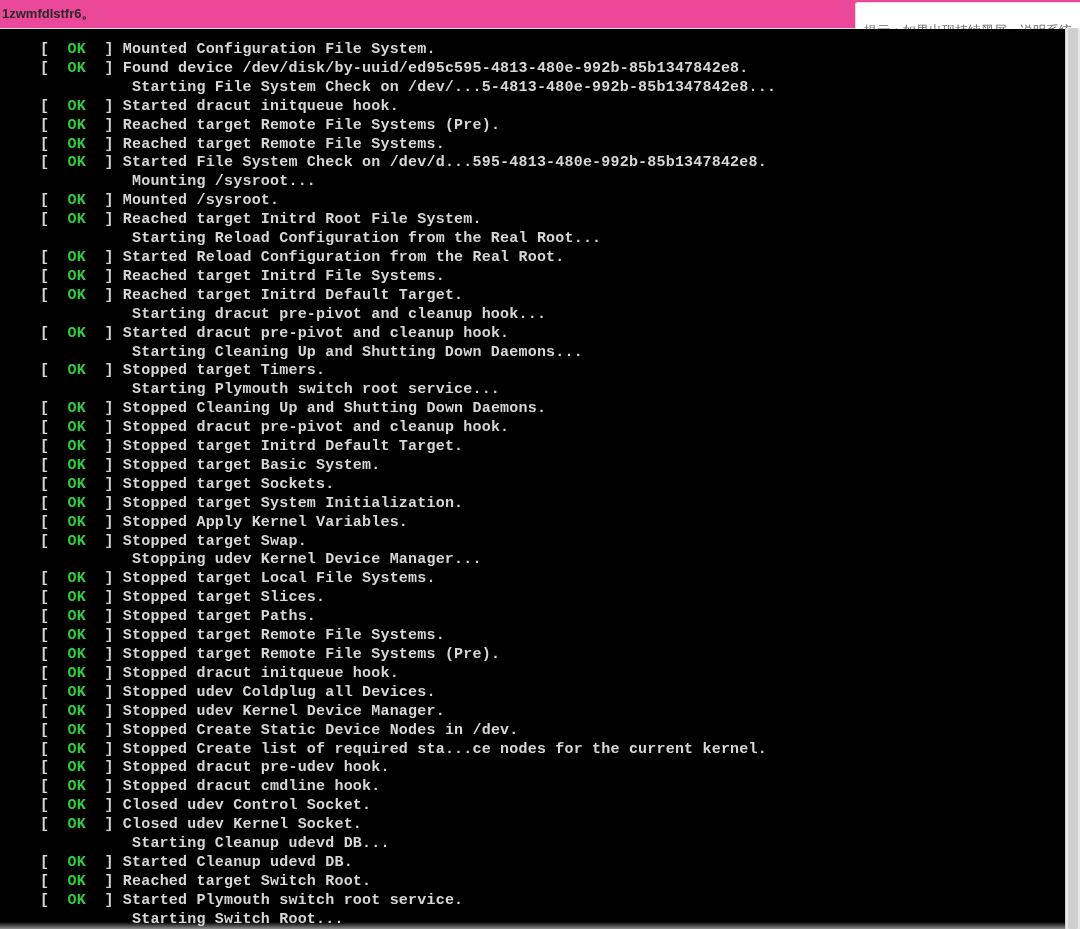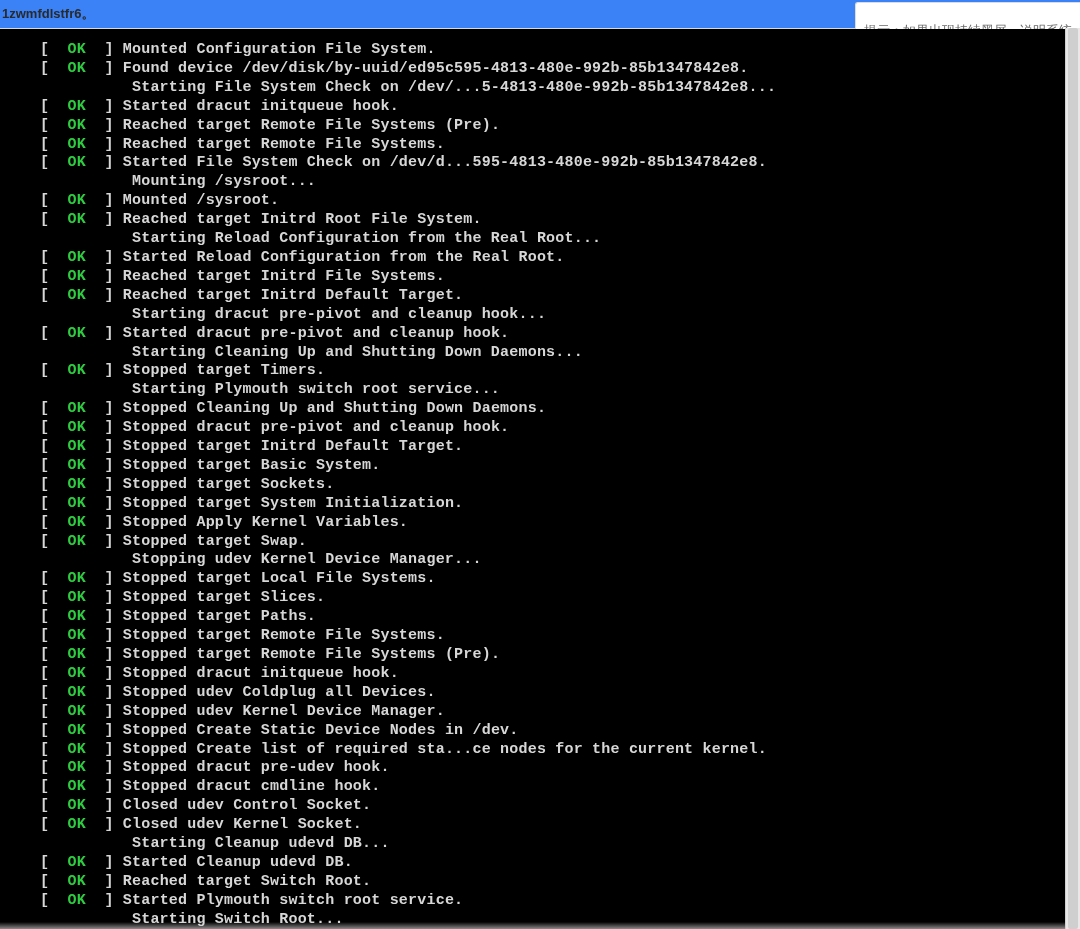--- a/index.html
+++ b/index.html
@@ -7,21 +7,21 @@
     padding: 0;
     width: 1080px;
     height: 929px;
     overflow: hidden;
     font-family: Arial, "Microsoft YaHei", sans-serif;
     background: #f2f2f2;
   }
   .topbar {
     position: relative;
     height: 28px;
-    background: #3b82f6;
+    background: #ec4899;
     border-bottom: 1px solid #d9d9d9;
     font-size: 13px;
     color: #2a2a2a;
     line-height: 28px;
   }
   .topbar .left {
     position: absolute;
     left: 0;
     top: 0;
     font-weight: 700;

